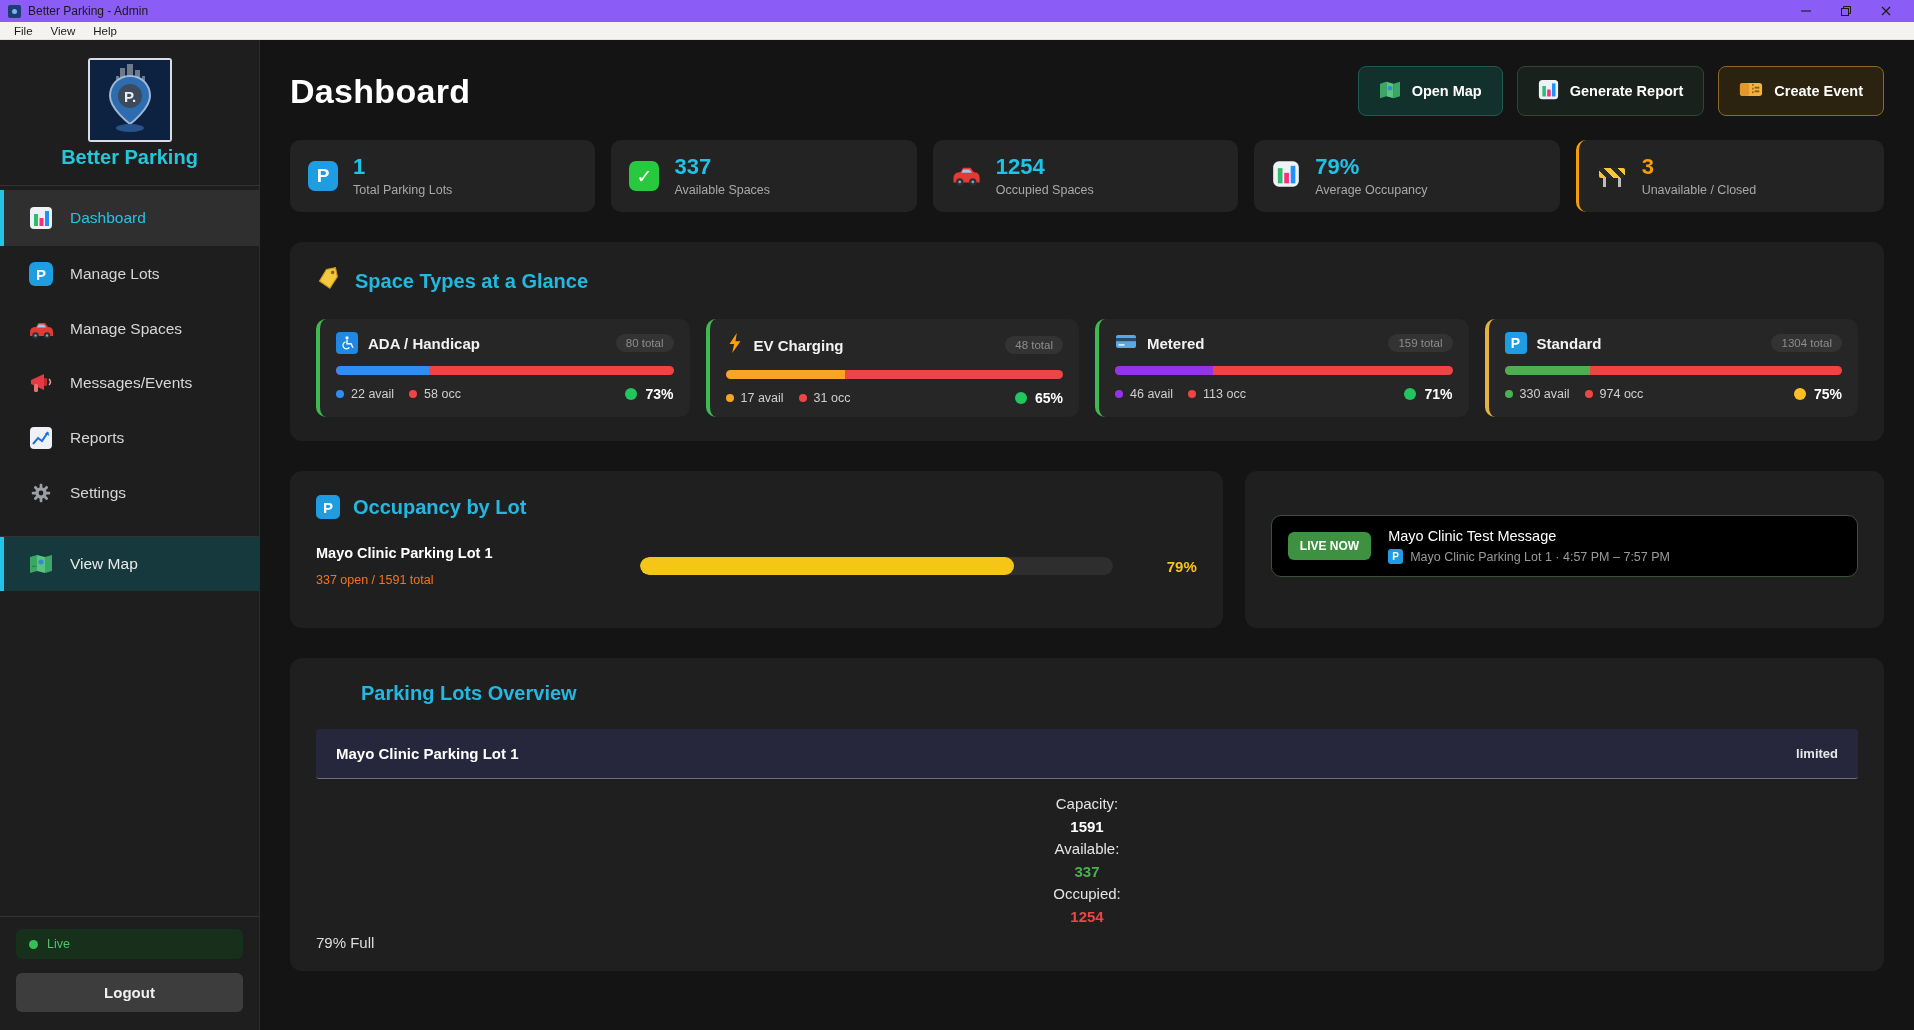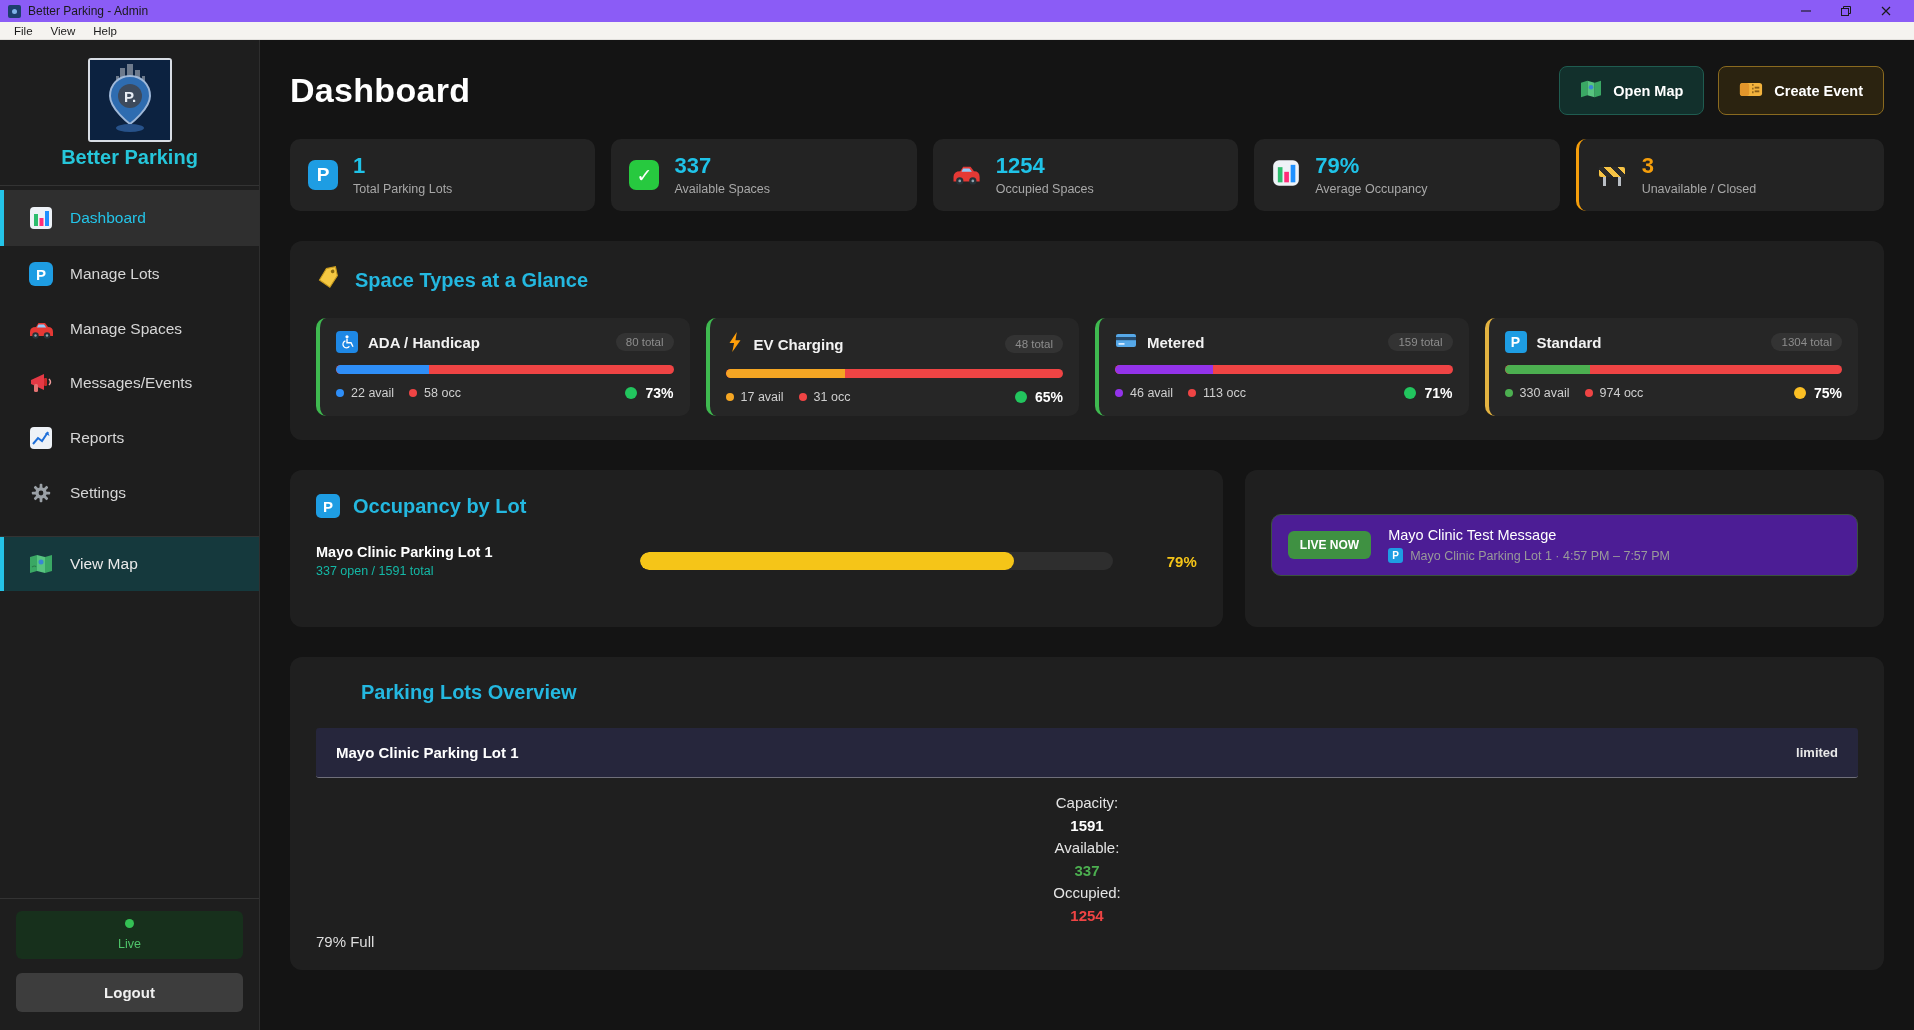--- a/index.html
+++ b/index.html
@@ -26,22 +26,22 @@
   .logo-box { width:84px; height:84px; background:#0c2240; border:2px solid #d8dde4; border-radius:3px;
     display:flex; align-items:center; justify-content:center; }
   .brand { color:#26c6da; font-size:20px; font-weight:bold; margin-top:4px;text-align:center; }
   .side-div { border-top:1px solid #333; margin-top:16px; }
   .nav { margin-top:4px; }
   .nav-item { display:flex; align-items:center; gap:16px; padding:16px 18px 16px 28px; font-size:15.5px; color:#d6d6d6; cursor:pointer; }
   .nav-item .ni { width:26px; display:flex; justify-content:center; }
   .nav-item.active { background:#2f2f2f; border-left:4px solid #24c4e8; padding-left:24px; color:#24c4e8; }
   .nav-item.viewmap { background:#15393d; border-left:4px solid #24c4e8; padding-left:24px; color:#eaeaea; }
   .side-spacer { flex:1; }
-  .live-pill { margin:12px 16px 0 16px; background:#17301c; border-radius:6px; padding:8px 28px;
-    display:flex; align-items:center; gap:9px;flex-direction:column; }
+  .live-pill { margin:12px 16px 0 16px; background:#17301c; border-radius:6px; padding:8px 13px;
+    display:flex; align-items:center; gap:9px; }
   .live-dot { width:9px; height:9px; border-radius:50%; background:#34c054; }
   .live-txt { color:#4fc46a; font-size:12.5px; }
   .logout-btn { margin:14px 16px 18px 16px; background:#3d3d3d; border:none; border-radius:6px; padding:11px 4px;
     color:#f0f0f0; font-size:15px; font-weight:bold; cursor:pointer; font-family:inherit; }
 
   
   .hdr { display:flex; justify-content:space-between; align-items:center; }
   .page-title { color:#fff; font-size:34px; font-weight:bold; letter-spacing:.3px; }
   .hdr-btns { display:flex; gap:14px; }
   .hbtn { display:flex; align-items:center; gap:11px; border-radius:8px; padding:12px 20px;
@@ -72,26 +72,26 @@
   .dot8 { width:8px; height:8px; border-radius:50%; display:inline-block; }
   .dot12 { width:12px; height:12px; border-radius:50%; display:inline-block; }
   .tc-right { margin-left:auto; display:flex; align-items:center; gap:8px; }
   .tc-pct { color:#fff; font-weight:bold; font-size:14px; }
 
   .mid-row { display:flex; gap:22px; margin-top:30px; }
   .occ-panel { flex:60 1 0; min-height:157px; }
   .ev-panel { flex:40 1 0; min-height:157px; }
   .occ-row { display:grid; grid-template-columns:300px 1fr 60px; align-items:center; gap:24px; margin-top:26px; }
   .occ-name { color:#fff; font-size:14.5px; font-weight:bold; }
-  .occ-sub { color:#14b8a6; font-size:12.5px; margin-top:4px; }
+  .occ-sub { color:#f97316; font-size:12.5px; margin-top:12px; }
   .occ-track { height:18px; border-radius:9px; background:#2e2e2e; overflow:hidden; }
   .occ-fill { height:100%; border-radius:9px; }
   .occ-pct { font-size:15px; font-weight:bold; text-align:right; }
 
-  .ev-item { margin-top:20px; border:1px solid #3a523d; background:#4c1d95; border-radius:10px;
+  .ev-item { margin-top:20px; border:1px solid #3a523d; background:#000000; border-radius:10px;
     padding:12px 16px; display:flex; align-items:center; gap:17px; }
   .ev-badge { background:#3f9142; color:#fff; font-size:12px; font-weight:bold; border-radius:6px; padding:7px 12px; white-space:nowrap; }
   .ev-title { color:#fff; font-size:14.5px; font-weight:normal; }
   .ev-detail { display:flex; align-items:center; gap:7px; color:#9a9a9a; font-size:12.5px; margin-top:5px; }
 
   .overview { margin-top:30px; padding-bottom:20px; }
   .lot-row { margin-top:24px; background:#26263c; border-bottom:1px solid #6f6f7a; border-radius:3px;
     padding:16px 20px; display:flex; justify-content:space-between; align-items:center; }
   .lot-name { color:#fff; font-size:15px; font-weight:bold; }
   .lot-status { color:#e8e8e8; font-size:13px; font-weight:bold; }
@@ -265,20 +265,31 @@
           <span>
             <svg width="22" height="20" viewBox="0 0 24 22">
                 <polygon points="1,4 8,2 8,18 1,20" fill="#3aa864"></polygon>
                 <polygon points="8,2 16,4 16,20 8,18" fill="#57c47f"></polygon>
                 <polygon points="16,4 23,2 23,18 16,20" fill="#3aa864"></polygon>
                 <circle cx="12" cy="9" r="2.5" fill="#3a86d4"></circle>
               </svg>
           </span>
           <span>Open Map</span>
         </button>
+        <button class="hbtn report">
+          <span>
+            <svg width="21" height="21" viewBox="0 0 24 24">
+                <rect x="1" y="1" width="22" height="22" rx="4" fill="#eef2f7"></rect>
+                <rect x="5" y="8" width="4" height="12" fill="#2dbd6e"></rect>
+                <rect x="10.5" y="12" width="4" height="8" fill="#ff2d78"></rect>
+                <rect x="16" y="5" width="4" height="15" fill="#1e90ff"></rect>
+              </svg>
+          </span>
+          <span>Generate Report</span>
+        </button>
         <button class="hbtn event">
           <span>
             <svg width="24" height="17" viewBox="0 0 26 18">
                 <rect x="1" y="2" width="24" height="14" rx="3" fill="#f3b33d"></rect>
                 <rect x="1" y="2" width="10" height="14" rx="3" fill="#e3962b"></rect>
                 <line x1="15" y1="3" x2="15" y2="15" stroke="#8a5d17" stroke-width="1.5" stroke-dasharray="2 2"></line>
                 <rect x="17" y="6" width="5" height="2" fill="#8a5d17"></rect>
                 <rect x="17" y="10" width="5" height="2" fill="#8a5d17"></rect>
               </svg>
           </span>

